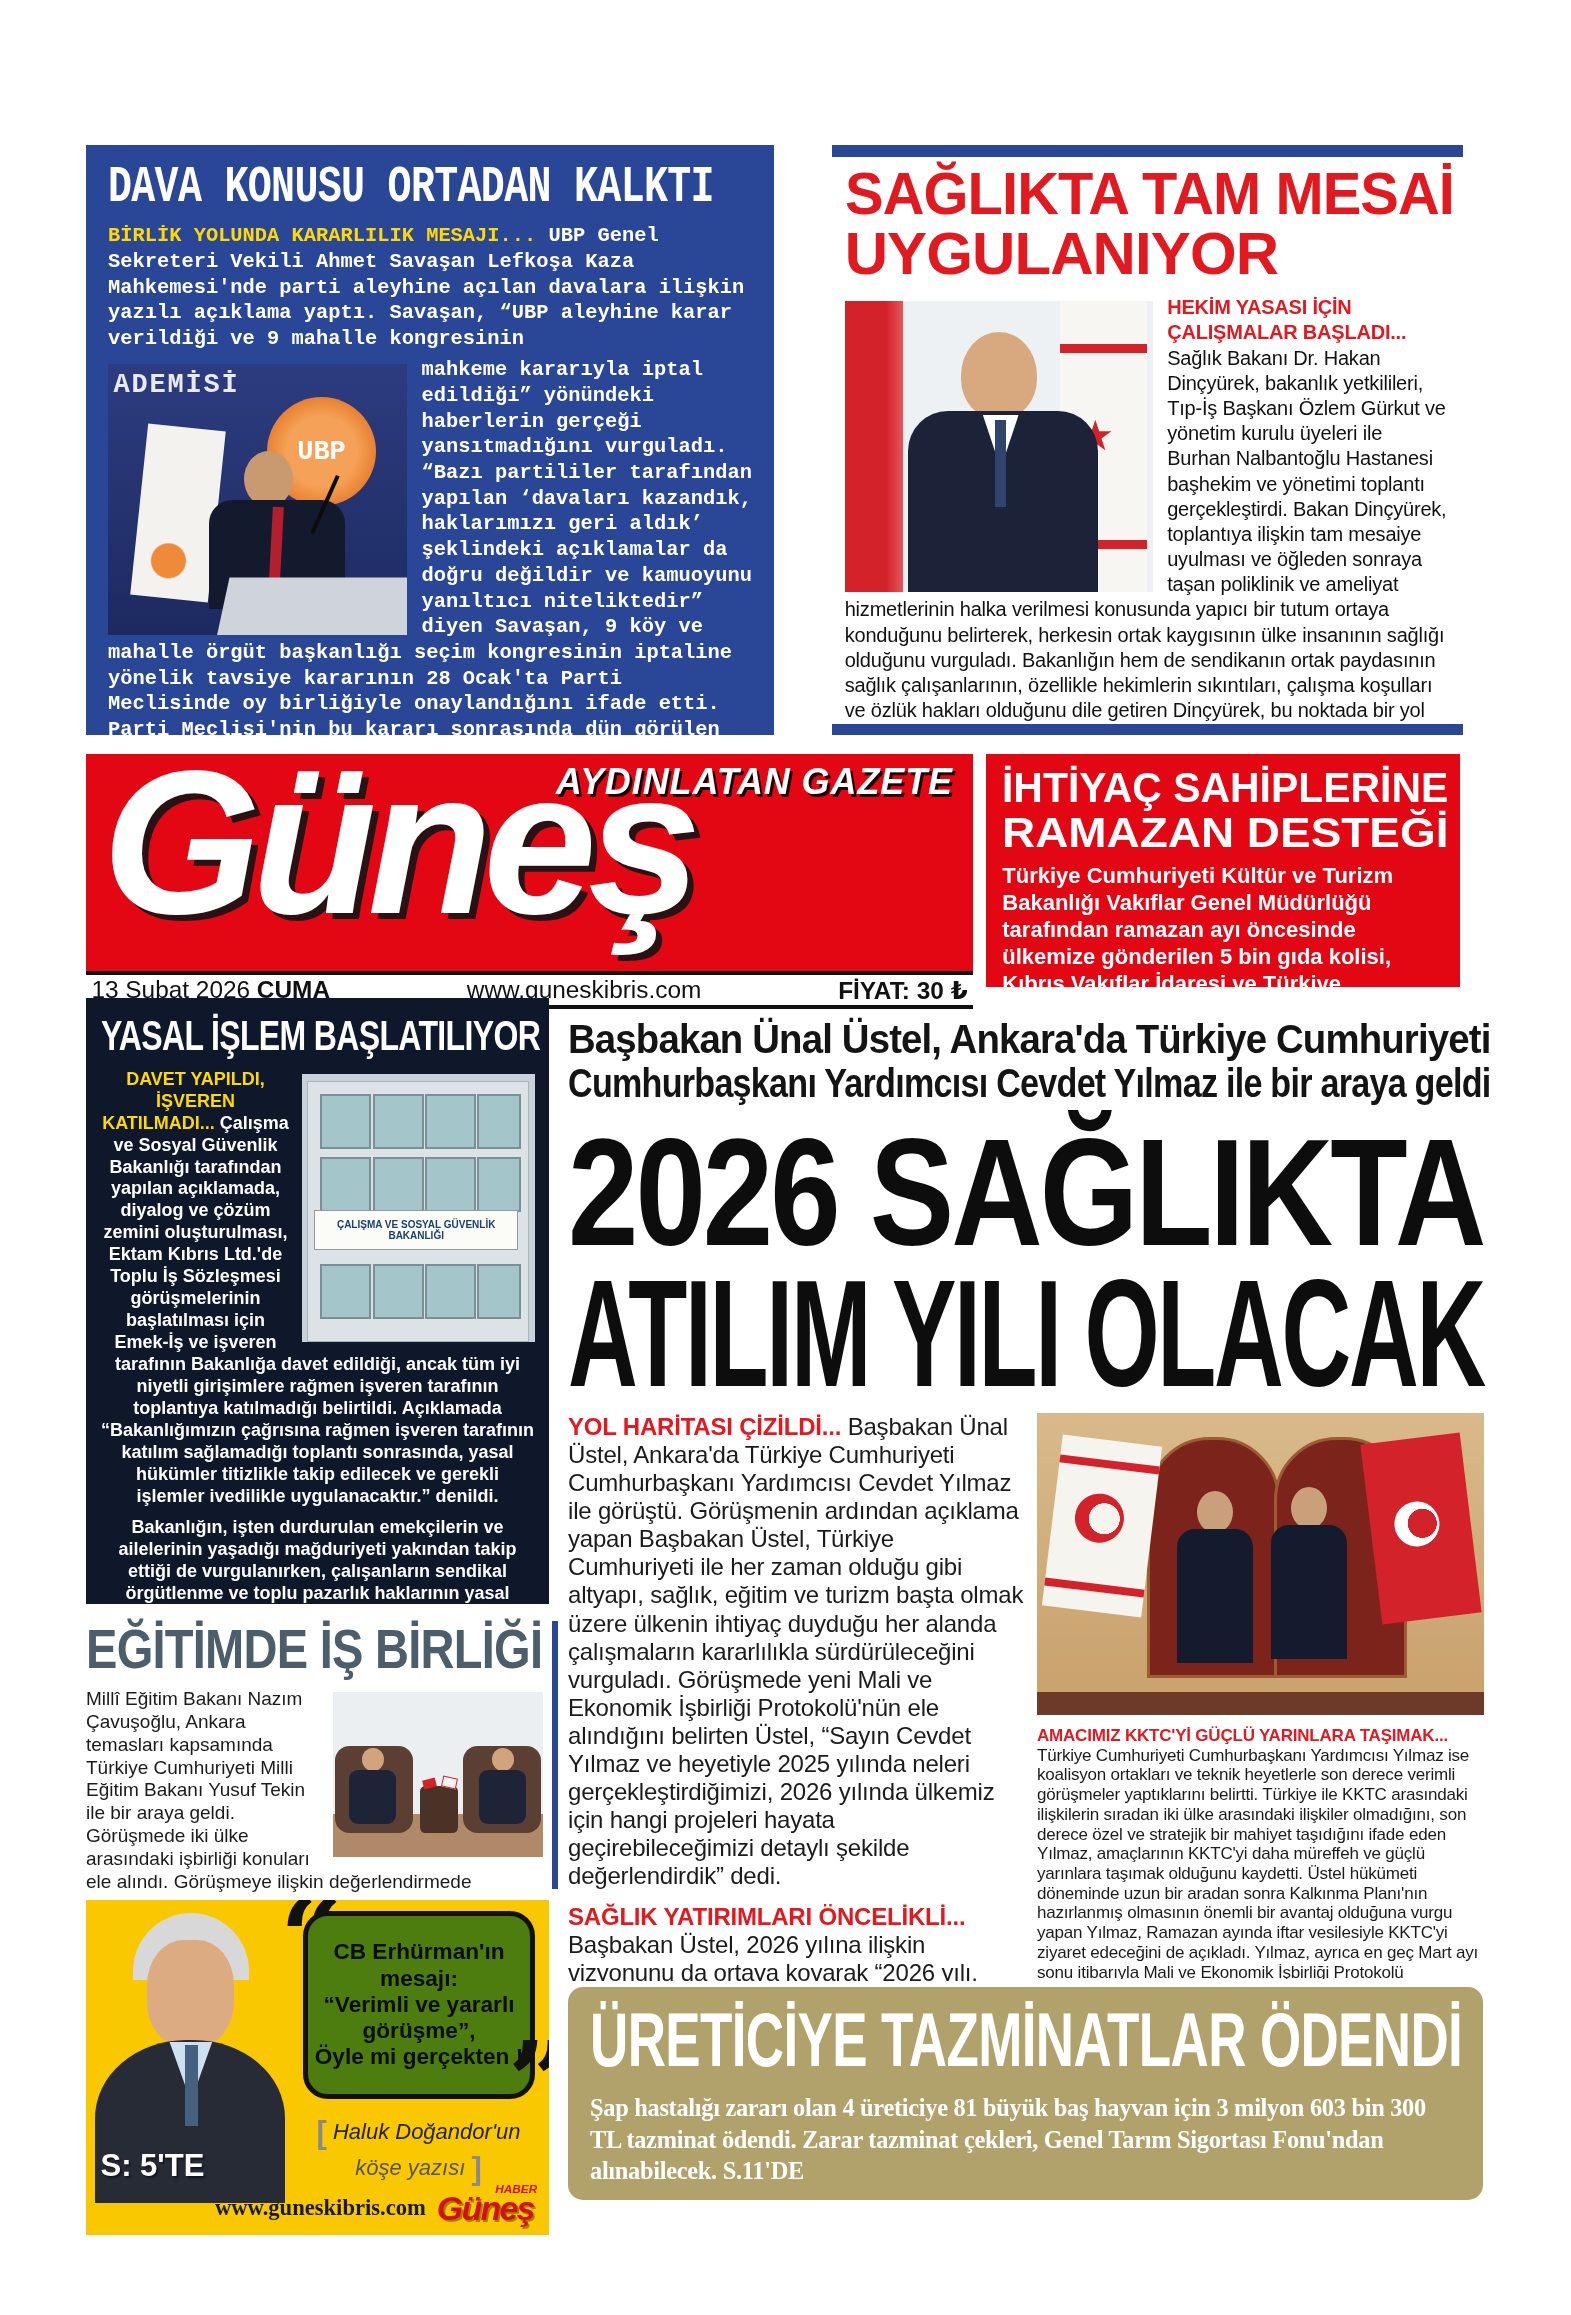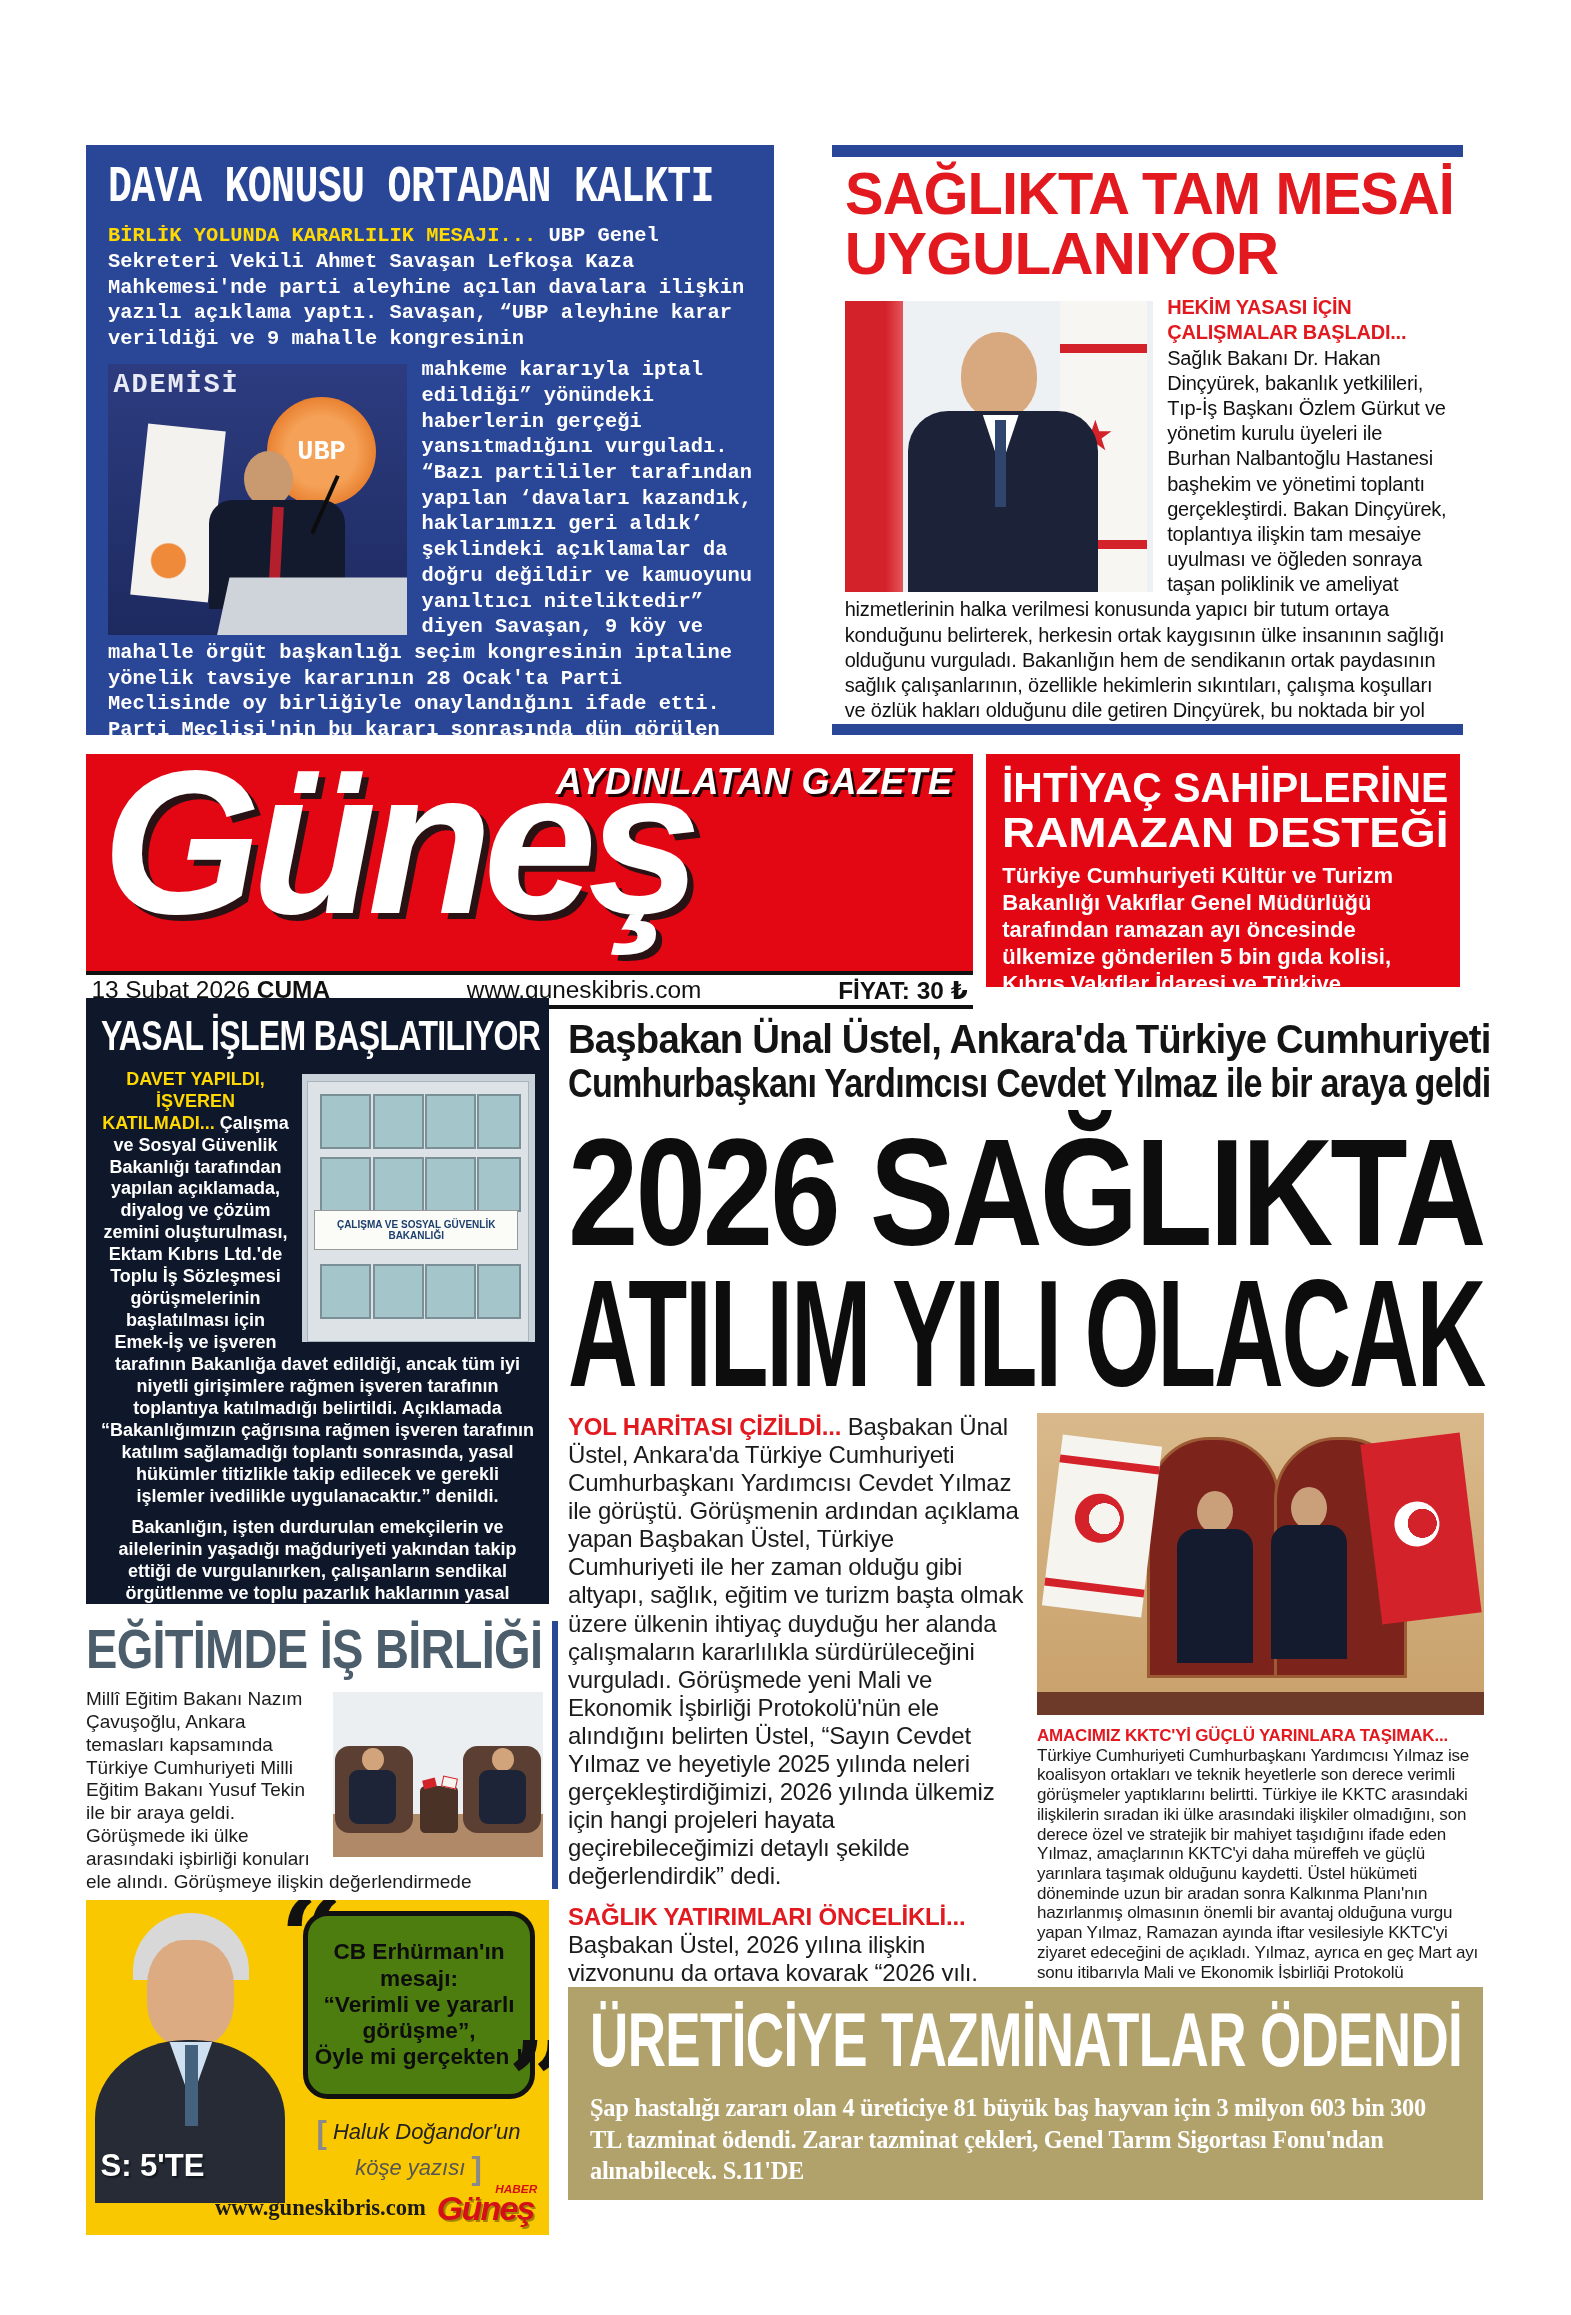--- a/index.html
+++ b/index.html
@@ -131,21 +131,21 @@
   .byline .br{color:#8a8a8a;font-weight:bold;font-size:31px;vertical-align:-3.6px;}
   .byline .nm{font-weight:normal;font-style:italic;}
   .byline .rest{font-style:italic;color:#555;}
   .qfooter{position:absolute;right:7.2px;bottom:7.2px;width:335px;display:flex;align-items:center;justify-content:center;gap:11px;}
   .qfooter .site{font-family:"Liberation Serif","DejaVu Serif",serif;font-weight:bold;font-size:22.6px;color:#1a1a1a;}
   .mini{position:relative;color:#d40f17;font-style:italic;font-weight:bold;font-size:34px;letter-spacing:-1.8px;
         text-shadow:1.8px 1.8px 0 rgba(0,0,0,.35);}
   .mini .hb{position:absolute;top:-7.2px;right:-3.6px;font-size:11.8px;font-style:italic;letter-spacing:0;text-shadow:none;}
 
   
-  .gold{left:568px;top:1987px;width:915px;height:213px;background:#b1a26b;color:#fff;padding:9px 22px;box-sizing:border-box;overflow:hidden;}
+  .gold{left:568px;top:1987px;width:915px;height:213px;background:#b1a26b;color:#fff;padding:9px 22px;box-sizing:border-box;overflow:hidden;border-radius:15px;}
   .gold .hl{font-size:76px;font-weight:bold;letter-spacing:-0.9px;}
   .gold .txt{font-family:"Liberation Serif","DejaVu Serif",serif;font-weight:bold;font-size:24.4px;line-height:1.3;margin-top:9px;letter-spacing:-0.3px;}
 </style>
 </head>
 <body>
 
 <div class="page">
 
   <section class="abs art-dava">
     <div><span class="fill hl" style="transform: scaleX(0.768898);">DAVA KONUSU ORTADAN KALKTI</span></div>

